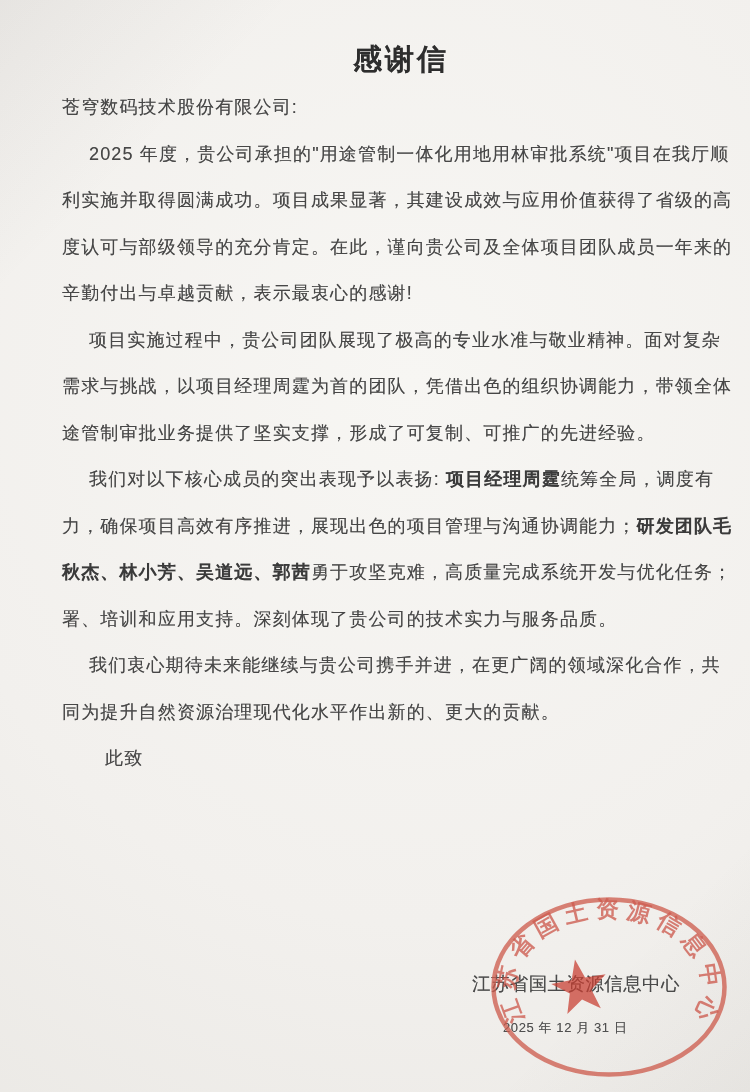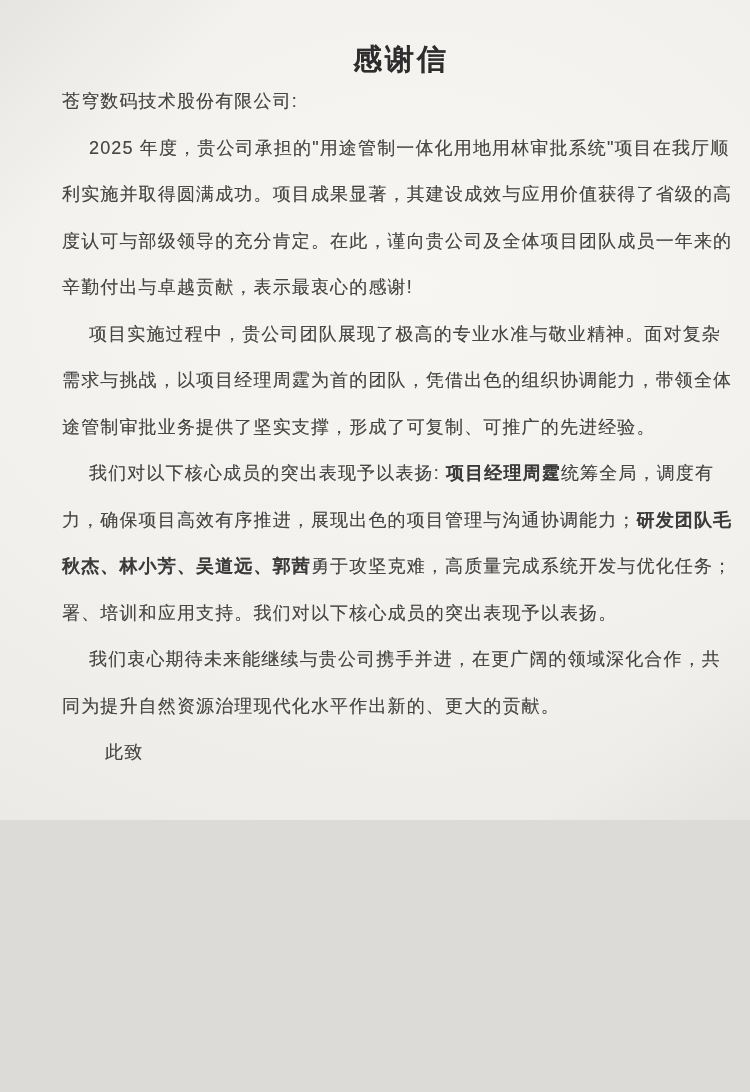--- a/index.html
+++ b/index.html
@@ -2,21 +2,21 @@
 <html><head>
 <meta charset="utf-8">
 <style>
   * { margin: 0; padding: 0; box-sizing: border-box; }
   html, body { background: #dddbd8; }
   body { font-family: "Liberation Sans", sans-serif; }
 
   .photo {
     position: relative;
     width: 750px;
-    height: 820px;
+    height: 1092px;
     overflow: hidden;
     background:
       linear-gradient(135deg, rgba(60,55,50,0.06) 0%, rgba(60,55,50,0.0) 16%),
       linear-gradient(315deg, rgba(60,55,50,0.04) 0%, rgba(60,55,50,0.0) 14%),
       radial-gradient(120% 90% at 55% 35%, #f7f6f3 0%, #f2f0ed 55%, #e9e7e3 100%);
     color: #464646;
   }
 
   .title {
     position: absolute;
@@ -27,21 +27,21 @@
     font-size: 29px;
     font-weight: 700;
     letter-spacing: 3px;
     color: #2d2d2d;
     text-shadow: 0 0 0.5px rgba(45,45,45,0.55);
   }
 
   .body-block {
     position: absolute;
     left: 62px;
-    top: 78px;
+    top: 84px;
     right: 30px;
     font-size: 18px;
     letter-spacing: 1.15px;
     color: #474747;
     text-shadow: 0 0 0.4px rgba(70,70,70,0.5);
   }
   .line {
     height: 46.5px;
     line-height: 46.5px;
     white-space: nowrap;
@@ -99,21 +99,21 @@
       <div class="line ind1"><span>2025 年度，贵公司承担的"用途管制一体化用地用林审批系统"项目在我厅顺</span></div>
       <div class="line"><span>利实施并取得圆满成功。项目成果显著，其建设成效与应用价值获得了省级的高</span></div>
       <div class="line"><span>度认可与部级领导的充分肯定。在此，谨向贵公司及全体项目团队成员一年来的</span></div>
       <div class="line"><span>辛勤付出与卓越贡献，表示最衷心的感谢!</span></div>
       <div class="line ind1"><span>项目实施过程中，贵公司团队展现了极高的专业水准与敬业精神。面对复杂</span></div>
       <div class="line"><span>需求与挑战，以项目经理周霆为首的团队，凭借出色的组织协调能力，带领全体</span></div>
       <div class="line"><span>途管制审批业务提供了坚实支撑，形成了可复制、可推广的先进经验。</span></div>
       <div class="line ind1"><span>我们对以下核心成员的突出表现予以表扬: </span><span class="b">项目经理周霆</span><span>统筹全局，调度有</span></div>
       <div class="line"><span>力，确保项目高效有序推进，展现出色的项目管理与沟通协调能力；</span><span class="b">研发团队毛</span></div>
       <div class="line"><span class="b">秋杰、林小芳、吴道远、郭茜</span><span>勇于攻坚克难，高质量完成系统开发与优化任务；</span></div>
-      <div class="line"><span>署、培训和应用支持。我们对以下核心成员的突出表现予以表扬。</span></div>
+      <div class="line"><span>署、培训和应用支持。深刻体现了贵公司的技术实力与服务品质。</span></div>
       <div class="line ind1"><span>我们衷心期待未来能继续与贵公司携手并进，在更广阔的领域深化合作，共</span></div>
       <div class="line"><span>同为提升自然资源治理现代化水平作出新的、更大的贡献。</span></div>
       <div class="line ind2"><span>此致</span></div>
     </div>
 
   <div class="signature">江苏省国土资源信息中心</div>
 
   <div class="date">2025 年 12 月 31 日</div>
 
   <svg class="seal" viewBox="0 0 240 183">

